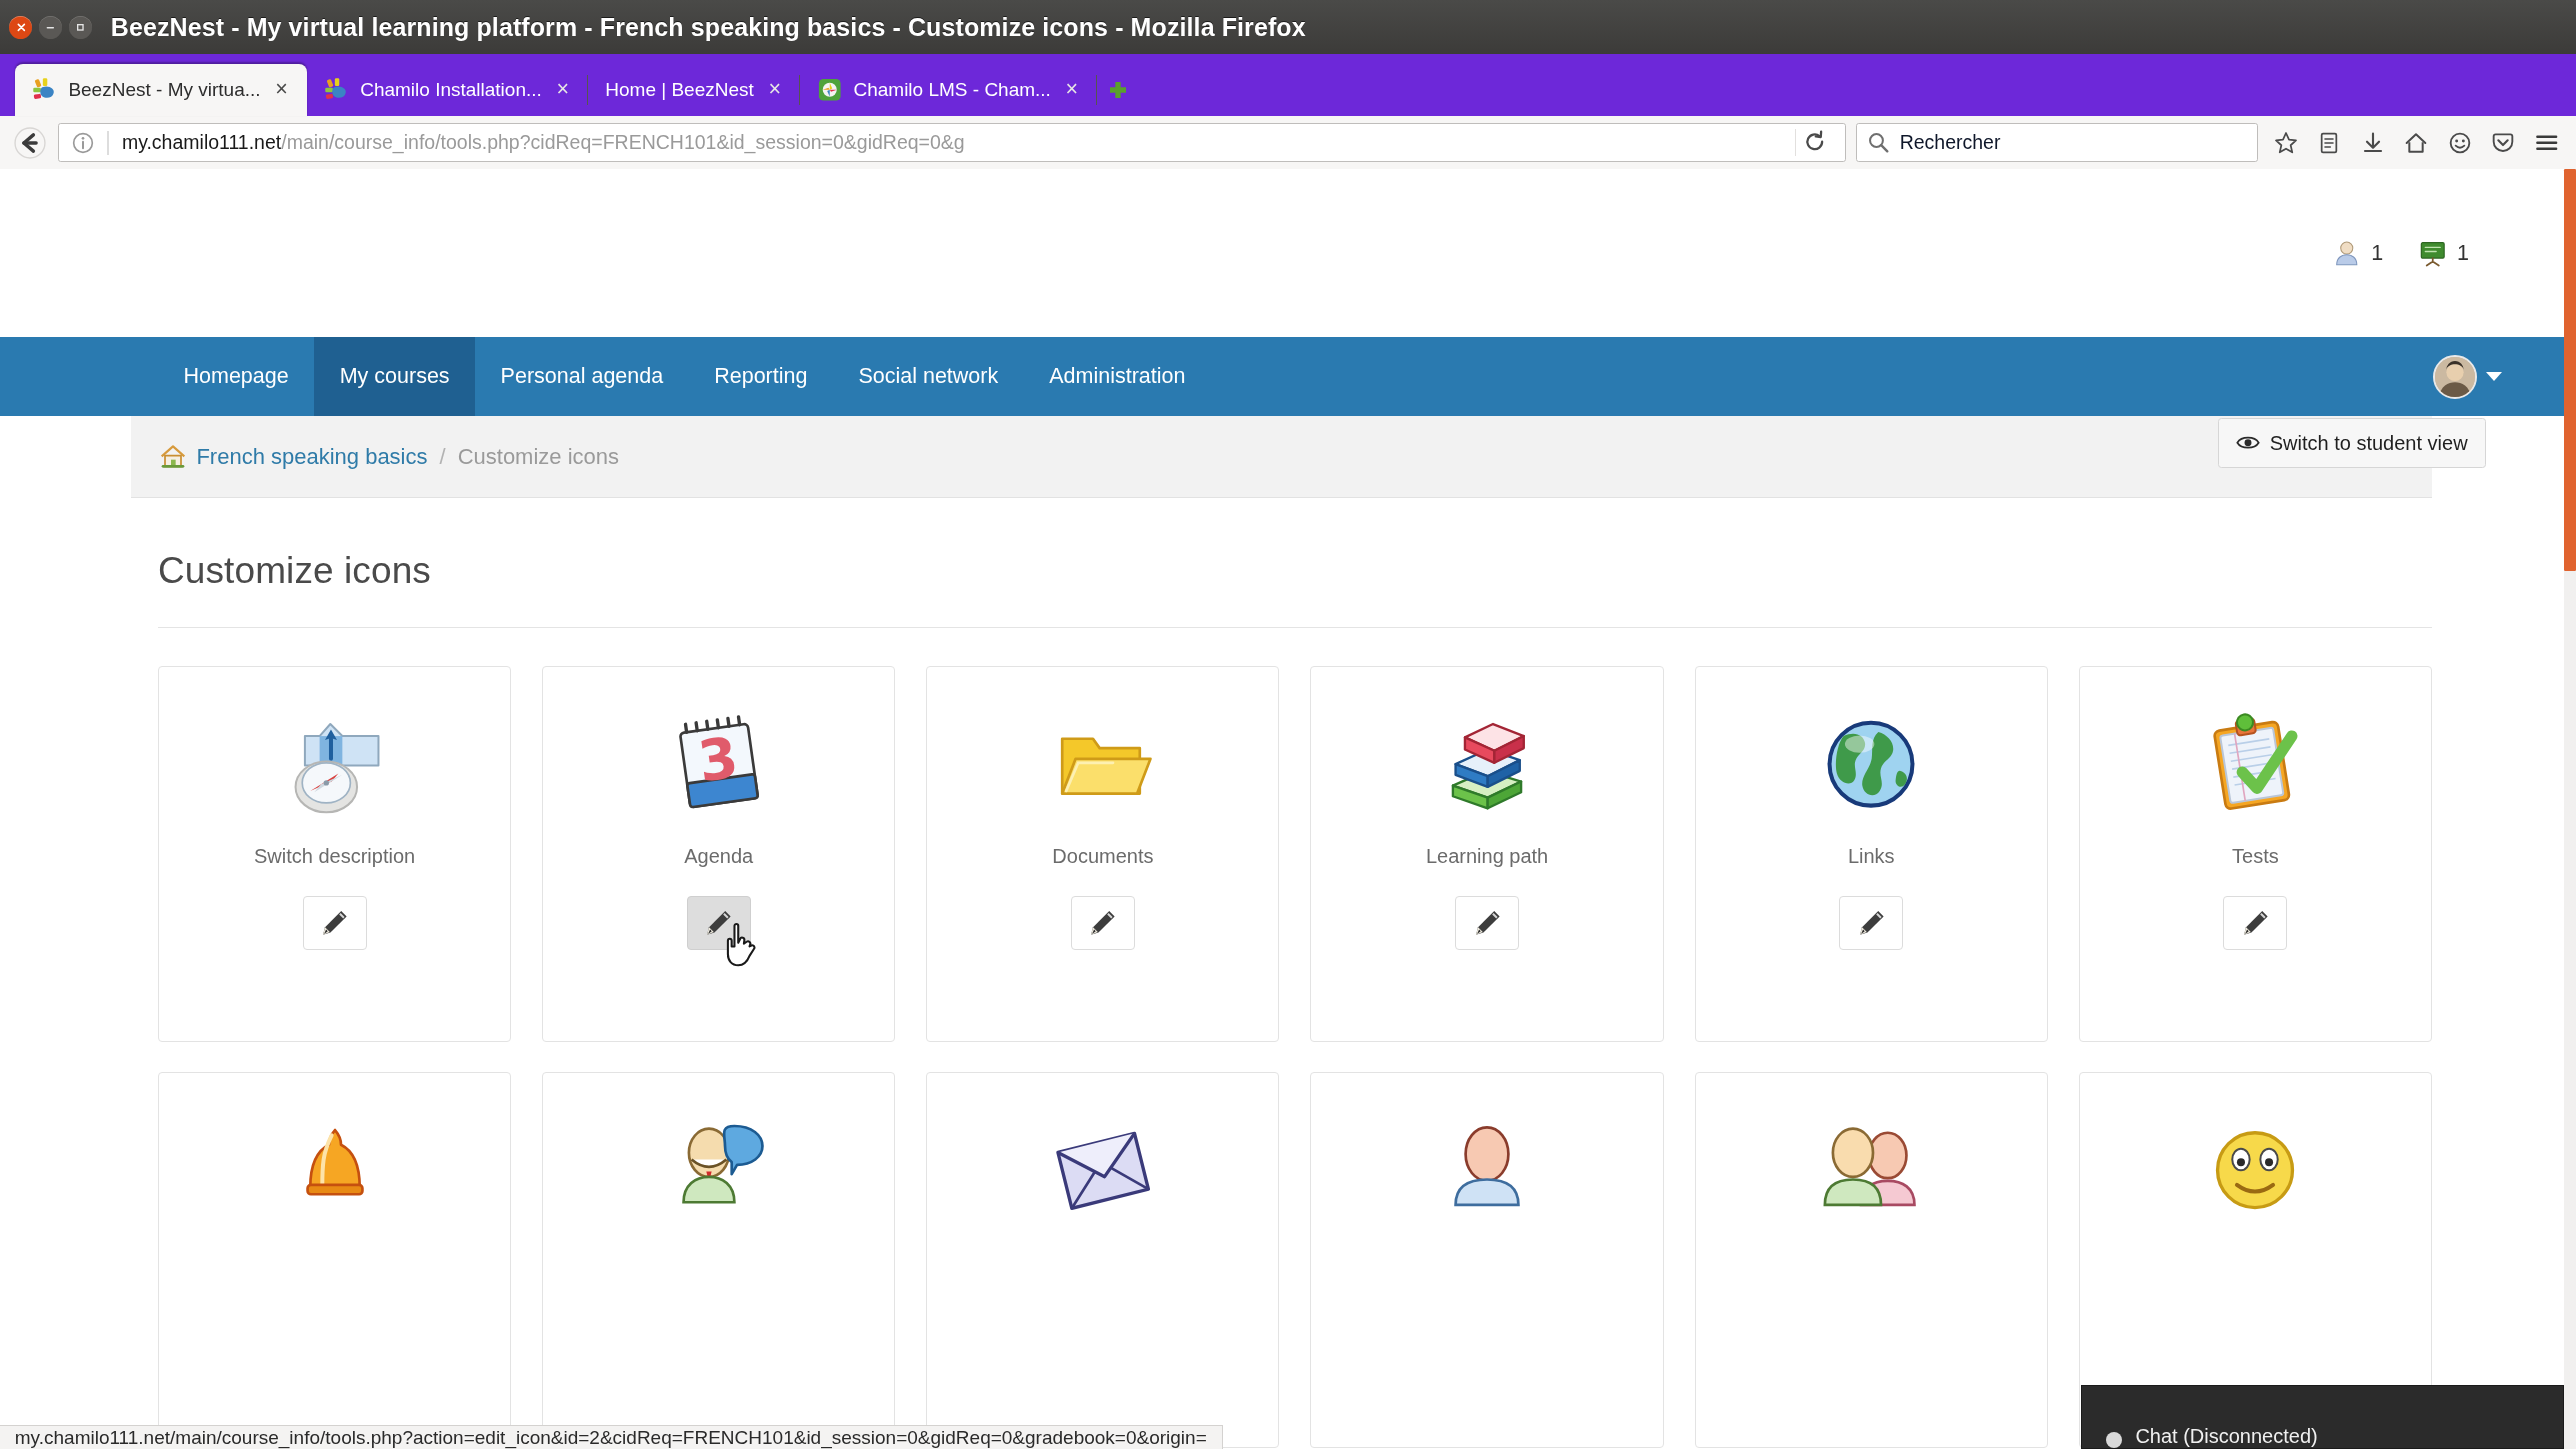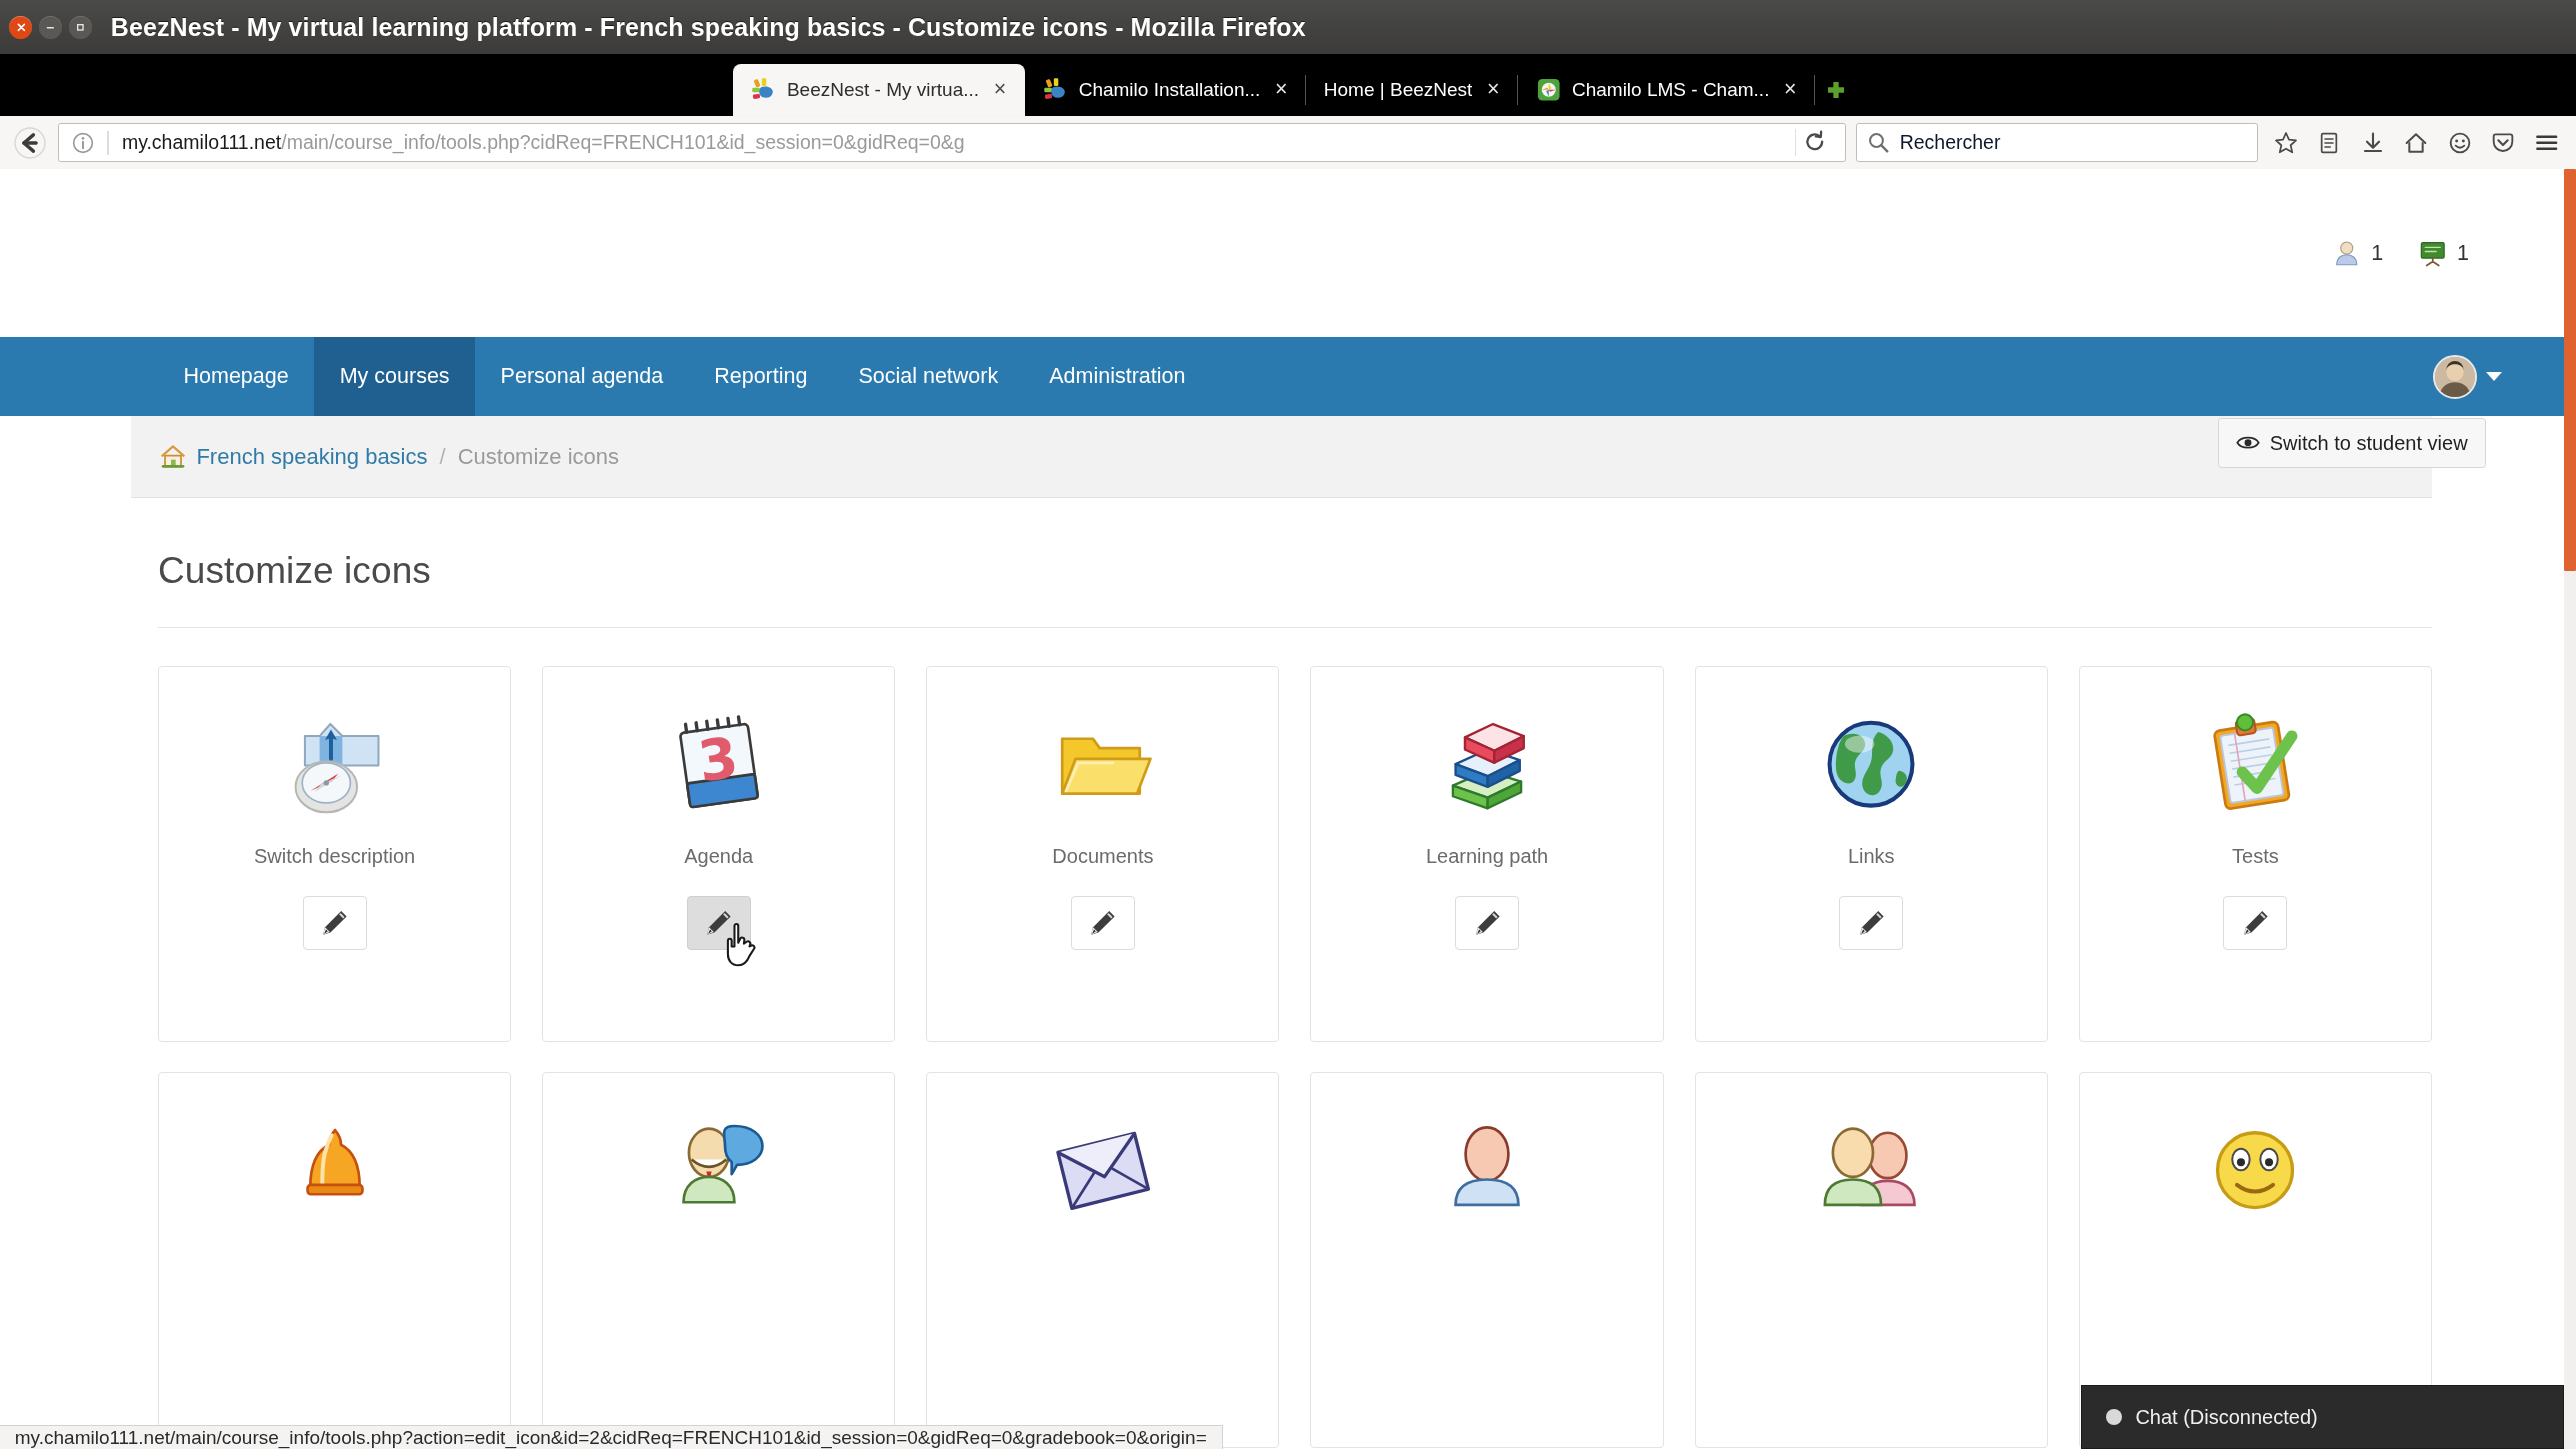--- a/index.html
+++ b/index.html
@@ -24,24 +24,23 @@
   .wbtn svg { display: block; }
   .wtitle {
     color: #ffffff; font-size: 25px; font-weight: bold;
     margin-left: 19px; letter-spacing: 0.1px;
     text-shadow: 0 -0.7px 0 rgba(0,0,0,.6);
     white-space: nowrap; overflow: hidden;
   }
 
   
   .tabstrip {
-    height: 62px; background: #000000;
+    height: 62px; background: #6d28d9;
     display: flex; align-items: flex-end; padding-left: 14.8px; gap: 0;
     position: relative;
-    justify-content: center;
   }
   .tab {
     height: 52px; min-width: 201px; max-width: 416px;
     display: flex; align-items: center; padding: 0 14.8px 0 17.4px;
     position: relative; gap: 10.7px;
   }
   .tab.active {
     background: #f7f6f5;
     border-top-left-radius: 8px; border-top-right-radius: 8px;
     box-shadow: 0 -1.3px 2px rgba(0,0,0,.28);
@@ -214,21 +213,21 @@
     background: #f4f3f2; border-top: 0.7px solid #d4d2d0;
     border-right: 0.7px solid #d4d2d0;
     display: flex; align-items: center; padding: 0 14.8px;
     font-size: 19px; color: #2a2a2a; white-space: nowrap;
     max-width: 1945px; overflow: hidden;
   }
   
   .chatbar {
     position: absolute; right: 12px; bottom: 0; height: 64px;
     background: #2b2b2b; border: 0.7px solid #1a1a1a;
-    display: flex; align-items: center; gap: 13.4px; padding: 0 24px;
+    display: flex; align-items: flex-end; gap: 13.4px; padding: 0 24px;
     min-width: 483px;
   }
   .chat-dot { width: 16px; height: 16px; border-radius: 50%; background: #d9d9d9; flex: 0 0 16px; }
   .chat-label { font-size: 20px; color: #f0f0f0; }
 </style>
 </head>
 <body>
 
 <div class="titlebar">
   <div class="wbtns">

